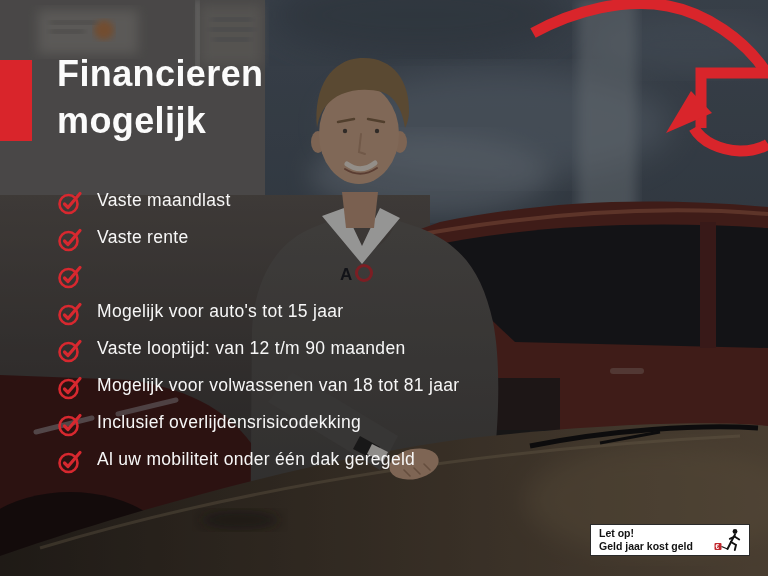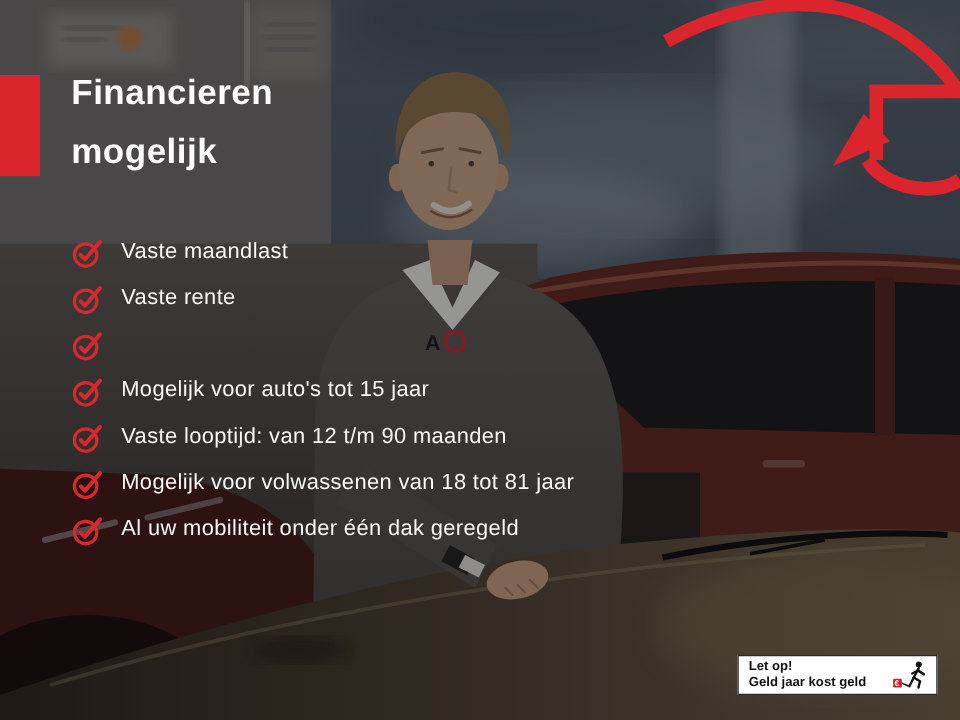--- a/index.html
+++ b/index.html
@@ -8,21 +8,21 @@
     position:relative; width:768px; height:576px; overflow:hidden;
     font-family:"Liberation Sans", sans-serif; background:#3f3a36;
   }
   .photo { position:absolute; inset:0; }
   .accent-bar {
     position:absolute; left:0; top:60px; width:32px; height:81px;
     background:#d9252b;
   }
   .page-title {
     position:absolute; left:57px; top:50px;
-    font-size:28px; line-height:47px; font-weight:600;
+    font-size:36px; line-height:47px; font-weight:600;
     letter-spacing:.4px; color:#fbfbfb;
   }
   .page-title span { display:block; }
   .benefits {
     position:absolute; left:57px; top:190px; list-style:none;
     display:flex; flex-direction:column; gap:12px;
   }
   .benefit-row { display:flex; gap:14px; height:25px; }
   .benefit-icon { width:26px; height:26px; flex:0 0 26px; }
   .benefit-label {
@@ -209,20 +209,27 @@
           <path d="M7.5 14 L11 17.5 L23 3.5" fill="none" stroke="#d7282f" stroke-width="3.2" stroke-linecap="round" stroke-linejoin="round"></path>
         </svg>
       <span class="benefit-label">Vaste looptijd: van 12 t/m 90 maanden</span>
     </li>
     <li class="benefit-row">
       <svg class="benefit-icon" viewBox="0 0 26 26">
           <circle cx="11.5" cy="14" r="9" fill="none" stroke="#d7282f" stroke-width="2.6"></circle>
           <path d="M7.5 14 L11 17.5 L23 3.5" fill="none" stroke="#d7282f" stroke-width="3.2" stroke-linecap="round" stroke-linejoin="round"></path>
         </svg>
       <span class="benefit-label">Mogelijk voor volwassenen van 18 tot 81 jaar</span>
+    </li>
+    <li class="benefit-row">
+      <svg class="benefit-icon" viewBox="0 0 26 26">
+          <circle cx="11.5" cy="14" r="9" fill="none" stroke="#d7282f" stroke-width="2.6"></circle>
+          <path d="M7.5 14 L11 17.5 L23 3.5" fill="none" stroke="#d7282f" stroke-width="3.2" stroke-linecap="round" stroke-linejoin="round"></path>
+        </svg>
+      <span class="benefit-label">Inclusief overlijdensrisicodekking</span>
     </li>
     <li class="benefit-row">
       <svg class="benefit-icon" viewBox="0 0 26 26">
           <circle cx="11.5" cy="14" r="9" fill="none" stroke="#d7282f" stroke-width="2.6"></circle>
           <path d="M7.5 14 L11 17.5 L23 3.5" fill="none" stroke="#d7282f" stroke-width="3.2" stroke-linecap="round" stroke-linejoin="round"></path>
         </svg>
       <span class="benefit-label">Al uw mobiliteit onder één dak geregeld</span>
     </li>
   </ul>
 

